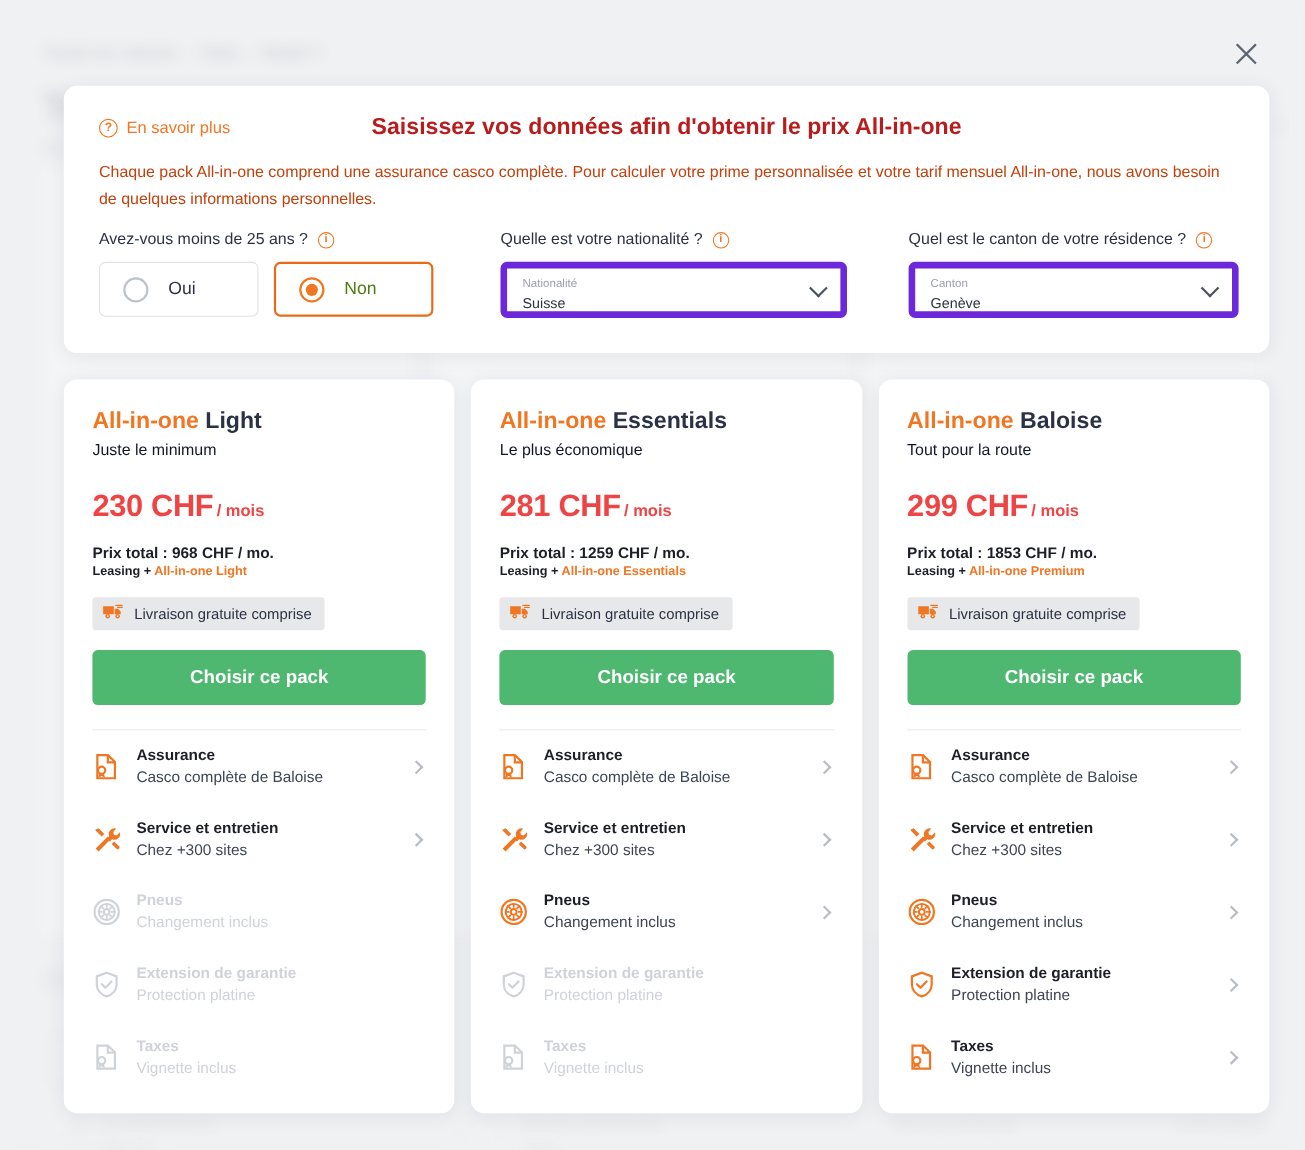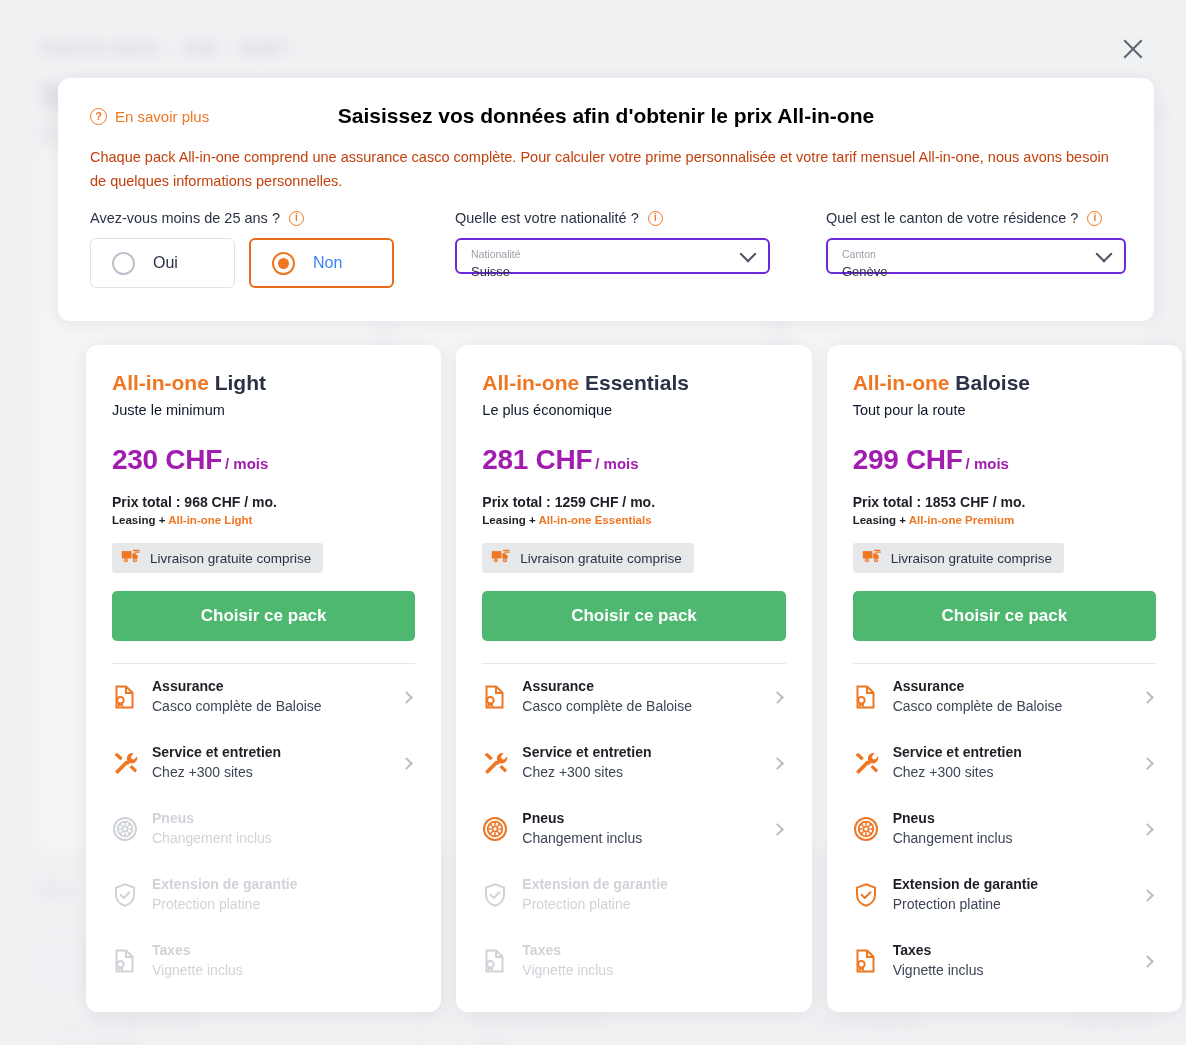--- a/index.html
+++ b/index.html
@@ -92,21 +92,21 @@
   }
   .circ-icon {
     width: 17px; height: 17px; border-radius: 50%;
     border: 1.6px solid #ef7622; color: #ef7622;
     display: inline-flex; align-items: center; justify-content: center;
     font-size: 11px; font-weight: 700; line-height: 1; flex: 0 0 auto;
   }
   .circ-icon.small { width: 15px; height: 15px; font-size: 10px; }
   .form-title {
     position: absolute; left: 0; right: 0; top: 26px;
-    text-align: center; font-size: 21px; font-weight: 700; color: #000000;
+    text-align: center; font-size: 21px; font-weight: 700; color: #b91c1c;
     pointer-events: none;
   }
   .form-desc {
     position: absolute; left: 32px; top: 67px; width: 1022px;
     font-size: 14.5px; line-height: 24px; color: #c2410c;
   }
   .field-group { position: absolute; top: 132px; }
   .fg-1 { left: 32px; width: 330px; }
   .fg-2 { left: 397px; width: 315px; }
   .fg-3 { left: 768px; width: 300px; }
@@ -126,49 +126,49 @@
   .rad {
     width: 23px; height: 23px; border-radius: 50%;
     border: 2.5px solid #bcc2cb; flex: 0 0 auto;
     display: flex; align-items: center; justify-content: center;
   }
   .radio-opt.selected .rad { border-color: #ef7622; }
   .rad .dot {
     width: 11px; height: 11px; border-radius: 50%; background: #ef7622;
   }
   .radio-opt .lbl { font-size: 16px; color: #2b3245; }
-  .radio-opt.selected .lbl { color: #3b82f6; }
+  .radio-opt.selected .lbl { color: #4d7c0f; }
   .select-box {
-    position: relative; height: 36px; border: 2px solid #6d28d9;
+    position: relative; height: 51px; border: 6px solid #6d28d9;
     border-radius: 6px; background: #fff; padding: 7px 12px 0 14px;
     cursor: pointer;
   }
   .select-box .mini { font-size: 10.5px; color: #9aa1ac; line-height: 14px; }
   .select-box .val  { font-size: 13px; color: #2b3245; line-height: 22px; }
   .chev {
     position: absolute; right: 14px; top: 50%; width: 12px; height: 12px;
     margin-top: -8px;
     border-right: 2.2px solid #4a5261; border-bottom: 2.2px solid #4a5261;
     transform: rotate(45deg);
   }
 
   
   .cards {
     position: absolute; left: 58px; top: 345px;
-    width: 1096px; display: flex; gap: 15px; z-index: 20; margin-left: 28px;
+    width: 1096px; display: flex; gap: 15px; z-index: 20;
   }
   .card {
     width: 356px; background: #fff; border-radius: 12px;
     box-shadow: 0 2px 18px rgba(25,35,60,.07);
     padding: 26px 26px 18px 26px;
   }
   .card-title { font-size: 21px; font-weight: 700; color: #2b3245; }
   .card-title .brand { color: #ef7622; }
   .card-tag { font-size: 14.5px; color: #0f172a; margin-top: 7px; }
-  .price { margin-top: 26px; color: #a21caf; }
+  .price { margin-top: 26px; color: #ef4444; }
   .price .amount { font-size: 28px; font-weight: 700; letter-spacing: -.3px; }
   .price .per { font-size: 15px; font-weight: 600; margin-left: 3px; }
   .total { margin-top: 18px; font-size: 14px; font-weight: 700; color: #1c1f26; }
   .leasing { margin-top: 4px; font-size: 11.5px; font-weight: 700; color: #1c1f26; }
   .leasing .pack { color: #ef7622; }
   .badge {
     display: inline-flex; align-items: center; gap: 10px;
     margin-top: 17px; background: #e7e8ea; border-radius: 3px;
     padding: 6px 12px 6px 9px; font-size: 13.5px; color: #2b3245;
   }

